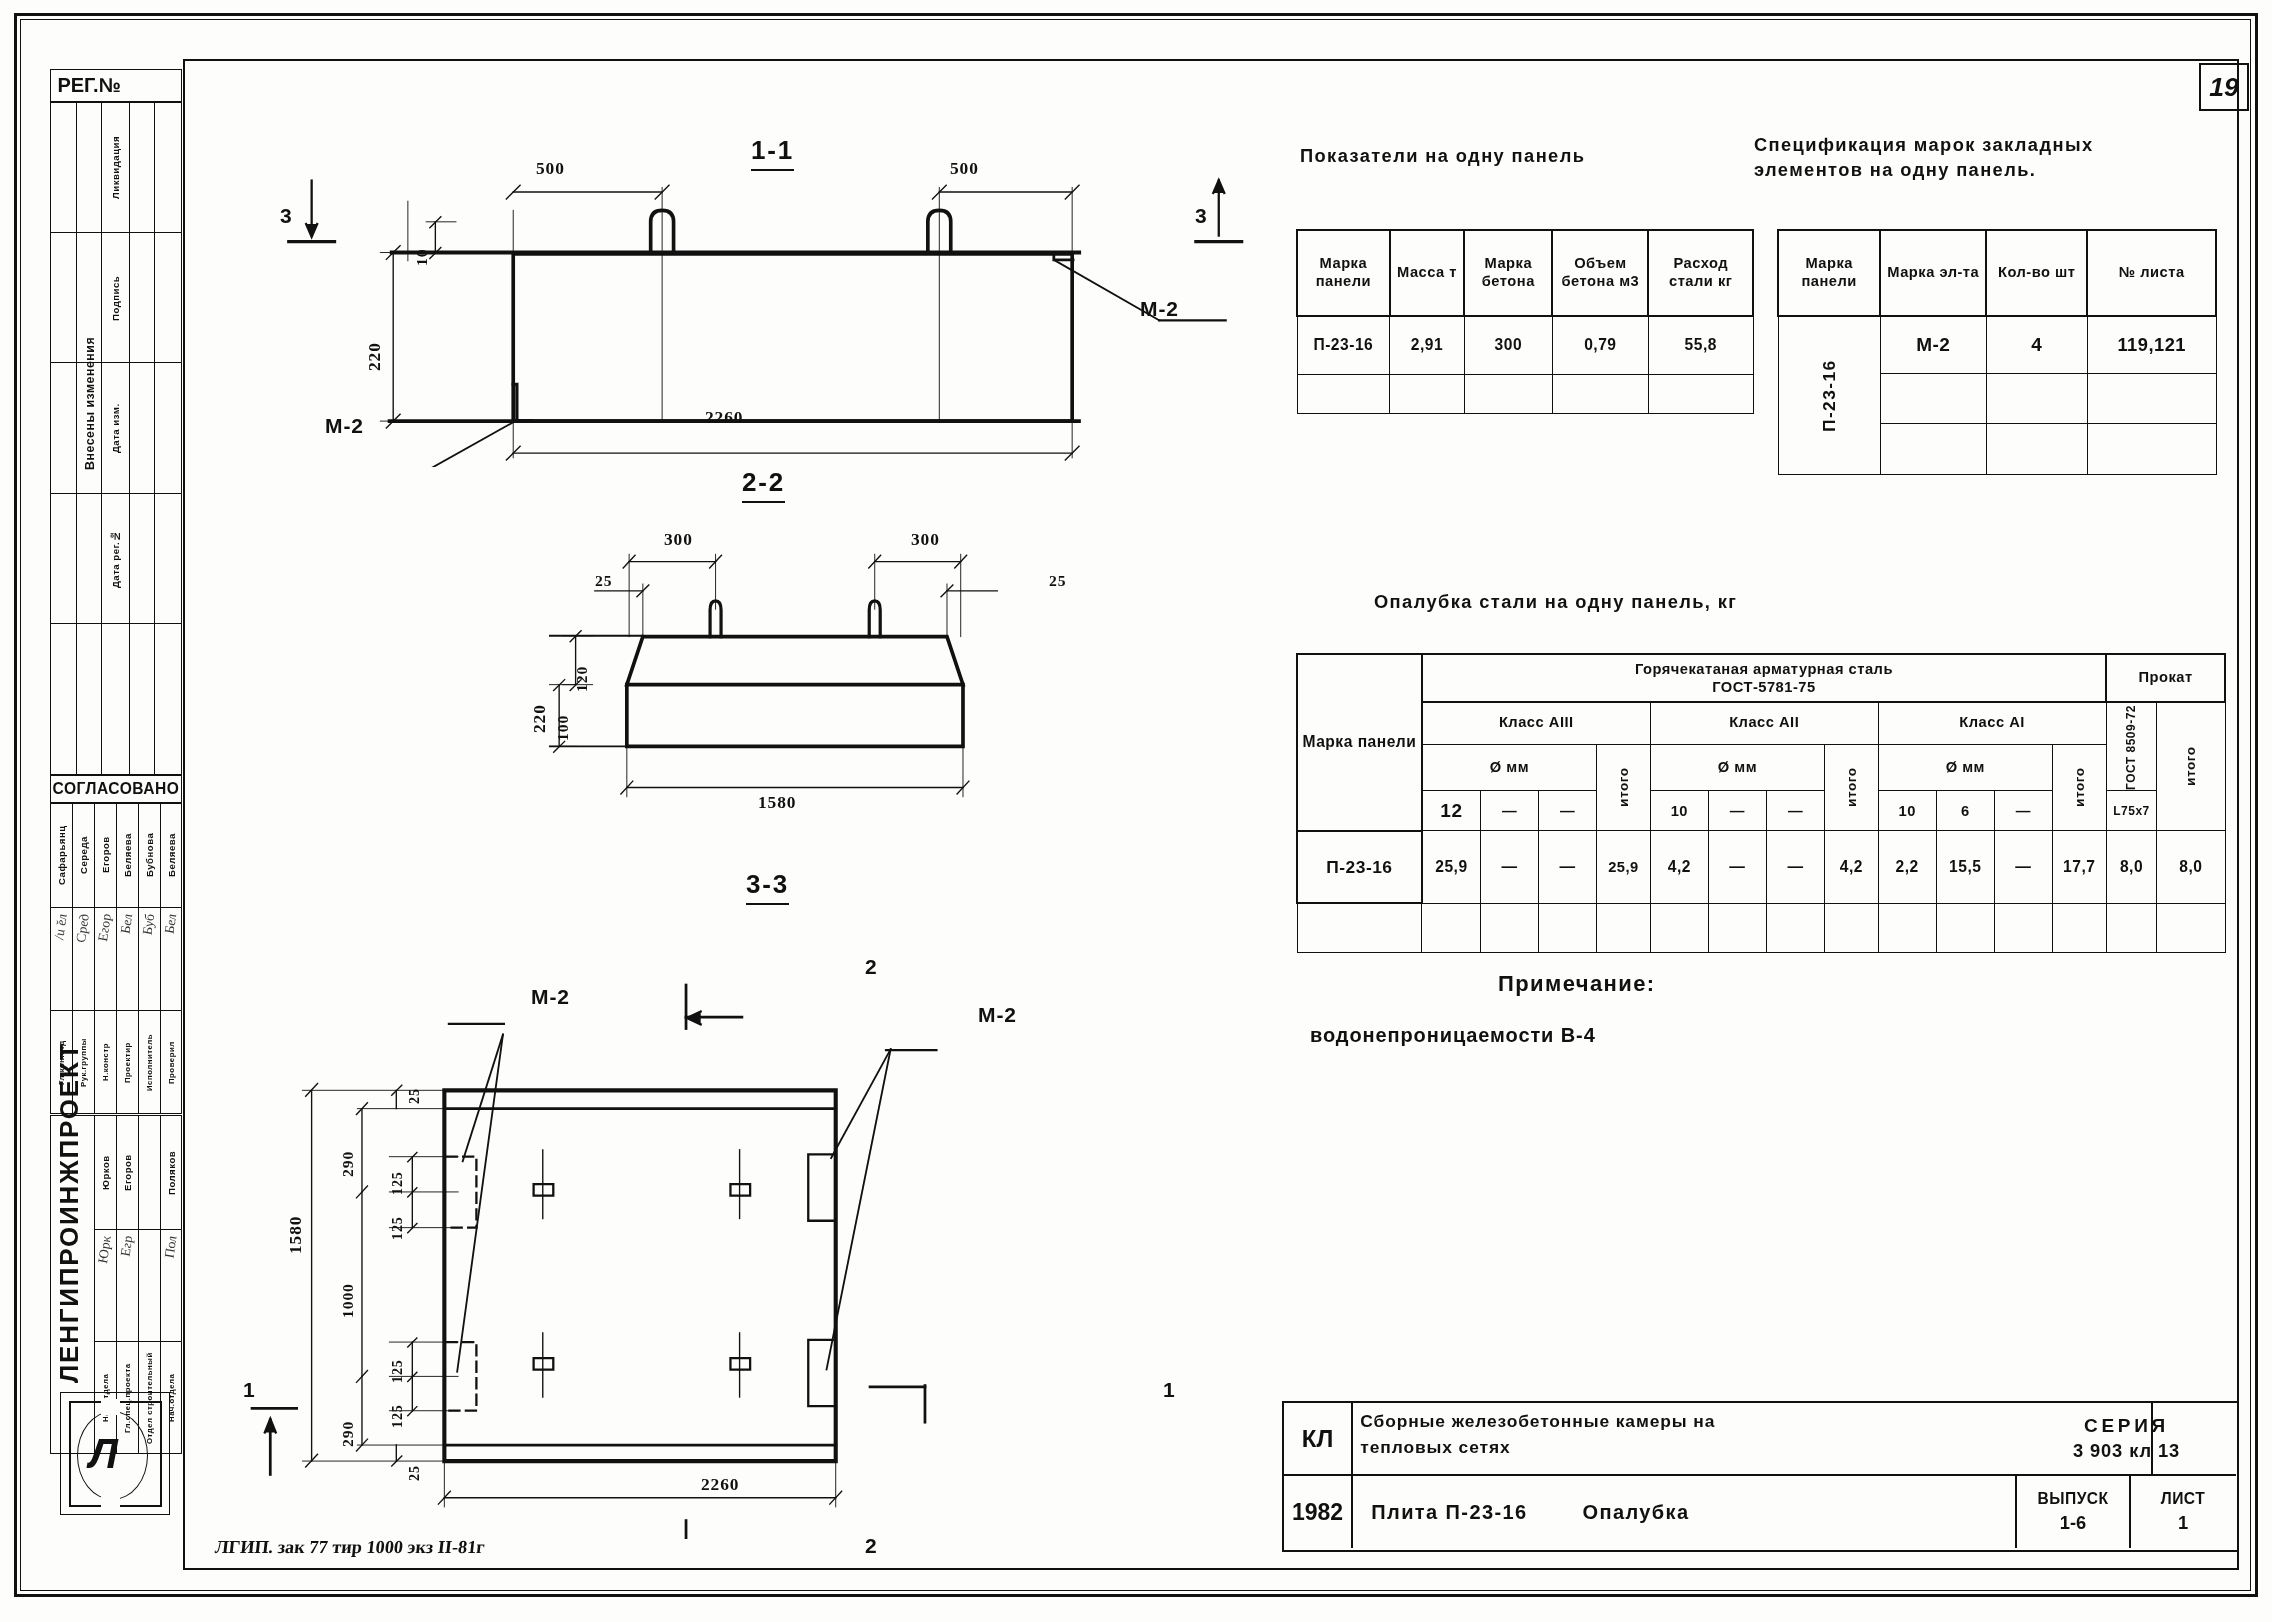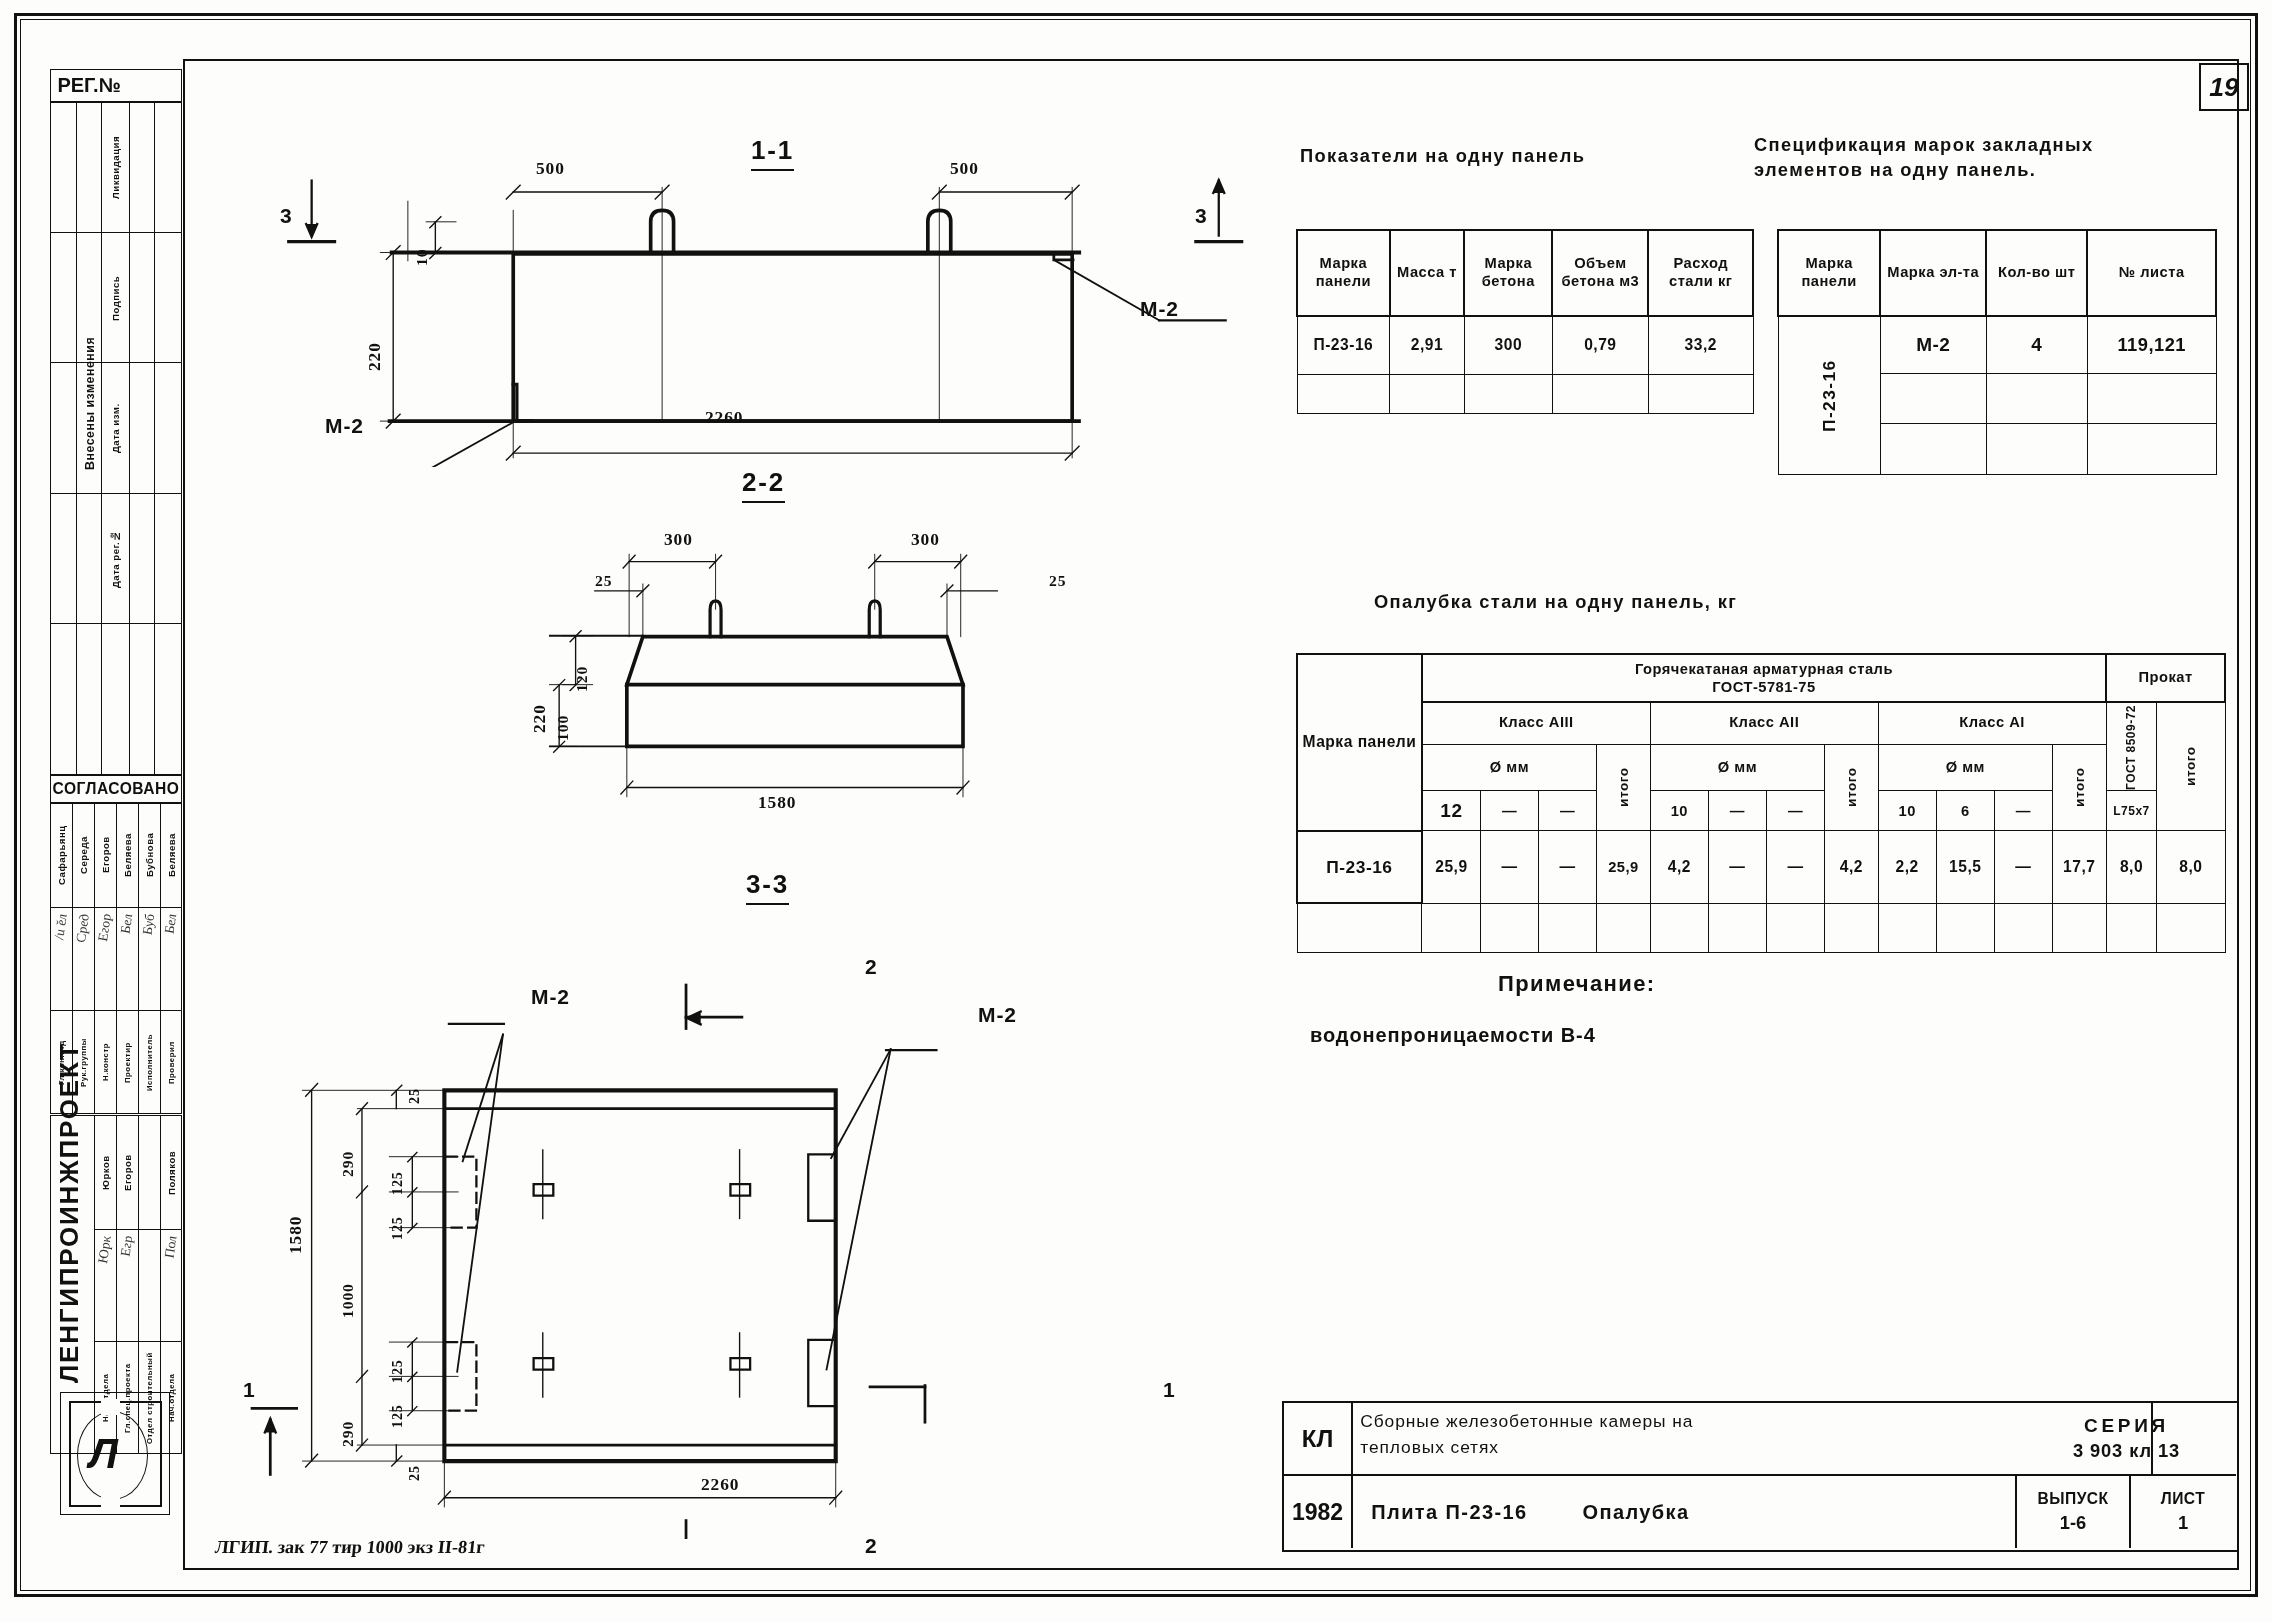--- a/index.html
+++ b/index.html
@@ -71,21 +71,21 @@
   #notes .nt-title{font-size:22px;font-weight:700;letter-spacing:1.4px;margin-left:188px;}
   #notes .nt-line{font-size:20px;font-weight:700;letter-spacing:0.9px;margin-top:26.6px;}
 
   
   #titleblock{position:absolute;left:1282px;top:1401px;width:957px;height:151px;border:2.7px solid #111;box-sizing:border-box;}
   #tb-kl{position:absolute;left:0;top:0;width:69px;height:73px;border-right:2.3px solid #111;border-bottom:2.3px solid #111;
          box-sizing:border-box;display:flex;align-items:center;justify-content:center;font-size:24px;font-weight:700;color:#111;}
   #tb-year{position:absolute;left:0;top:73px;width:69px;height:72px;border-right:2.3px solid #111;box-sizing:border-box;
            display:flex;align-items:center;justify-content:center;font-size:23px;font-weight:700;color:#111;}
   #tb-obj{position:absolute;left:69px;top:0;width:800px;height:73px;border-right:2.3px solid #111;border-bottom:2.3px solid #111;
-          box-sizing:border-box;padding:4.6px 7.3px;font-size:17.4px;font-weight:400;color:#111;line-height:1.5;letter-spacing:0.9px;}
+          box-sizing:border-box;padding:4.6px 7.3px;font-size:17.4px;font-weight:700;color:#111;line-height:1.5;letter-spacing:0.9px;}
   #tb-item{position:absolute;left:69px;top:73px;width:664px;height:72px;border-right:2.3px solid #111;box-sizing:border-box;
            display:flex;align-items:center;gap:55px;padding-left:18.3px;font-size:20px;font-weight:700;color:#111;letter-spacing:1.4px;}
   #tb-series{position:absolute;left:733px;top:0;width:219px;height:73px;border-bottom:2.3px solid #111;box-sizing:border-box;
              display:flex;flex-direction:column;align-items:center;justify-content:center;color:#111;}
   #tb-series .lbl{font-size:19px;font-weight:700;letter-spacing:3.7px;}
   #tb-series .val{font-size:18.3px;font-weight:700;letter-spacing:0.9px;margin-top:2.7px;}
   #tb-issue{position:absolute;left:733px;top:73px;width:114px;height:72px;border-right:2.3px solid #111;box-sizing:border-box;
             display:flex;flex-direction:column;align-items:center;justify-content:center;color:#111;}
   #tb-sheet{position:absolute;left:847px;top:73px;width:104px;height:72px;box-sizing:border-box;
             display:flex;flex-direction:column;align-items:center;justify-content:center;color:#111;}
@@ -439,21 +439,21 @@
       <td class="hd thick" style="width:73px;">Масса т</td>
       <td class="hd thick" style="width:87px;">Марка бетона</td>
       <td class="hd thick" style="width:96px;">Объем бетона м3</td>
       <td class="hd thick" style="width:105px;">Расход стали кг</td>
     </tr>
     <tr>
       <td style="height:55px;">П-23-16</td>
       <td>2,91</td>
       <td>300</td>
       <td>0,79</td>
-      <td>33,2</td>
+      <td>55,8</td>
     </tr>
     <tr>
       <td style="height:37px;"></td>
           <td></td>
       <td></td>
           <td></td>
           <td></td>
     </tr>
   </tbody>
     </table>

